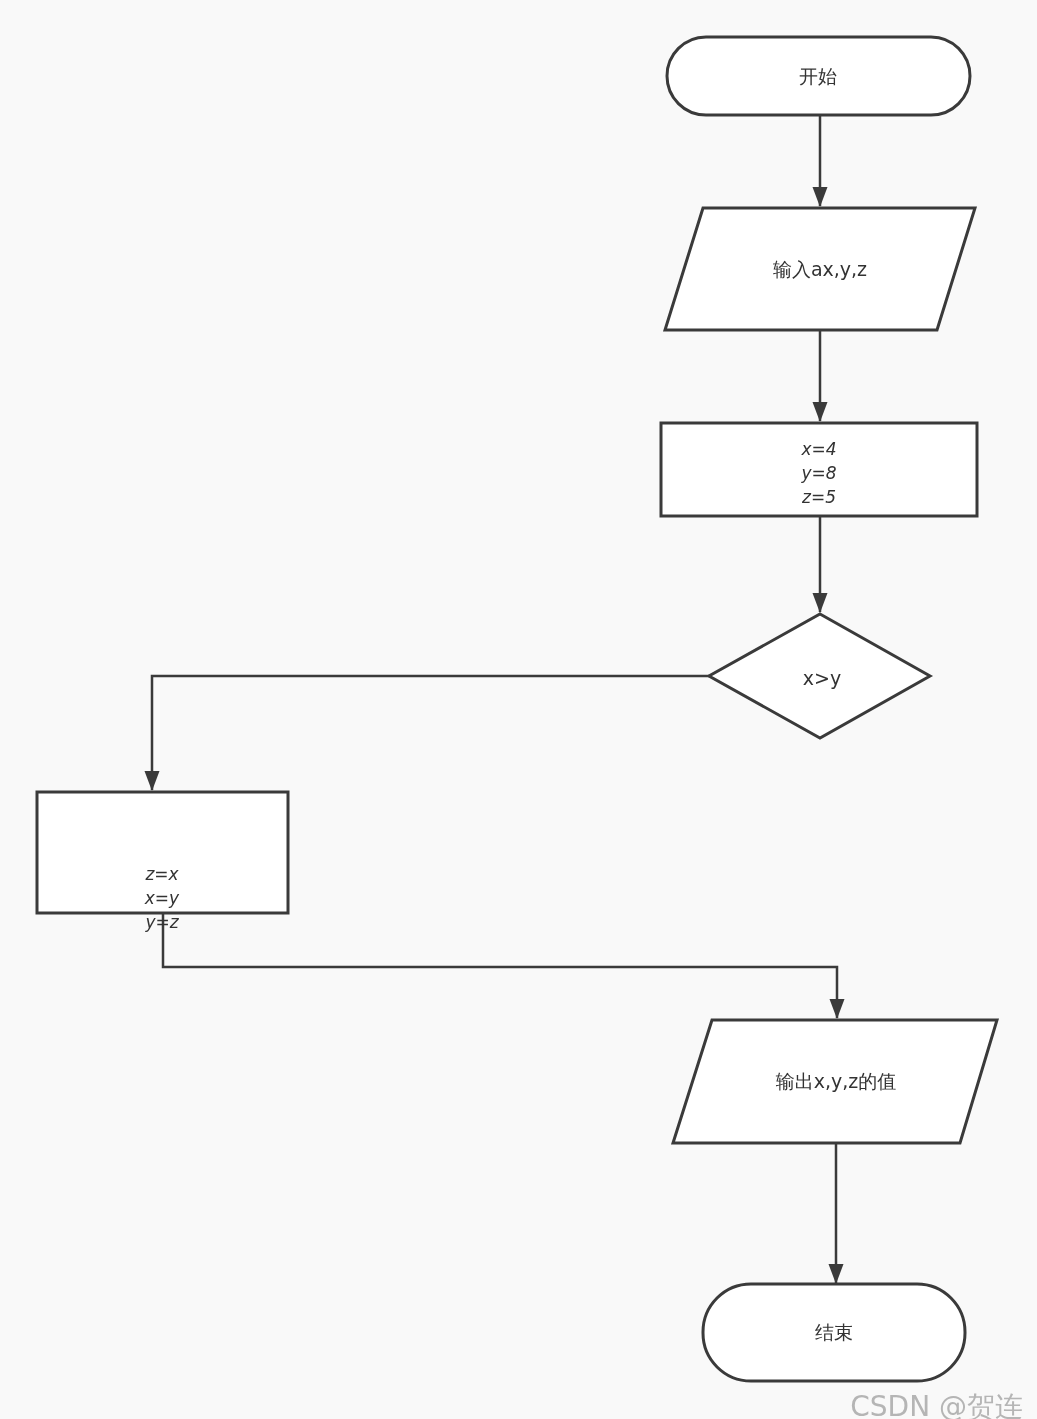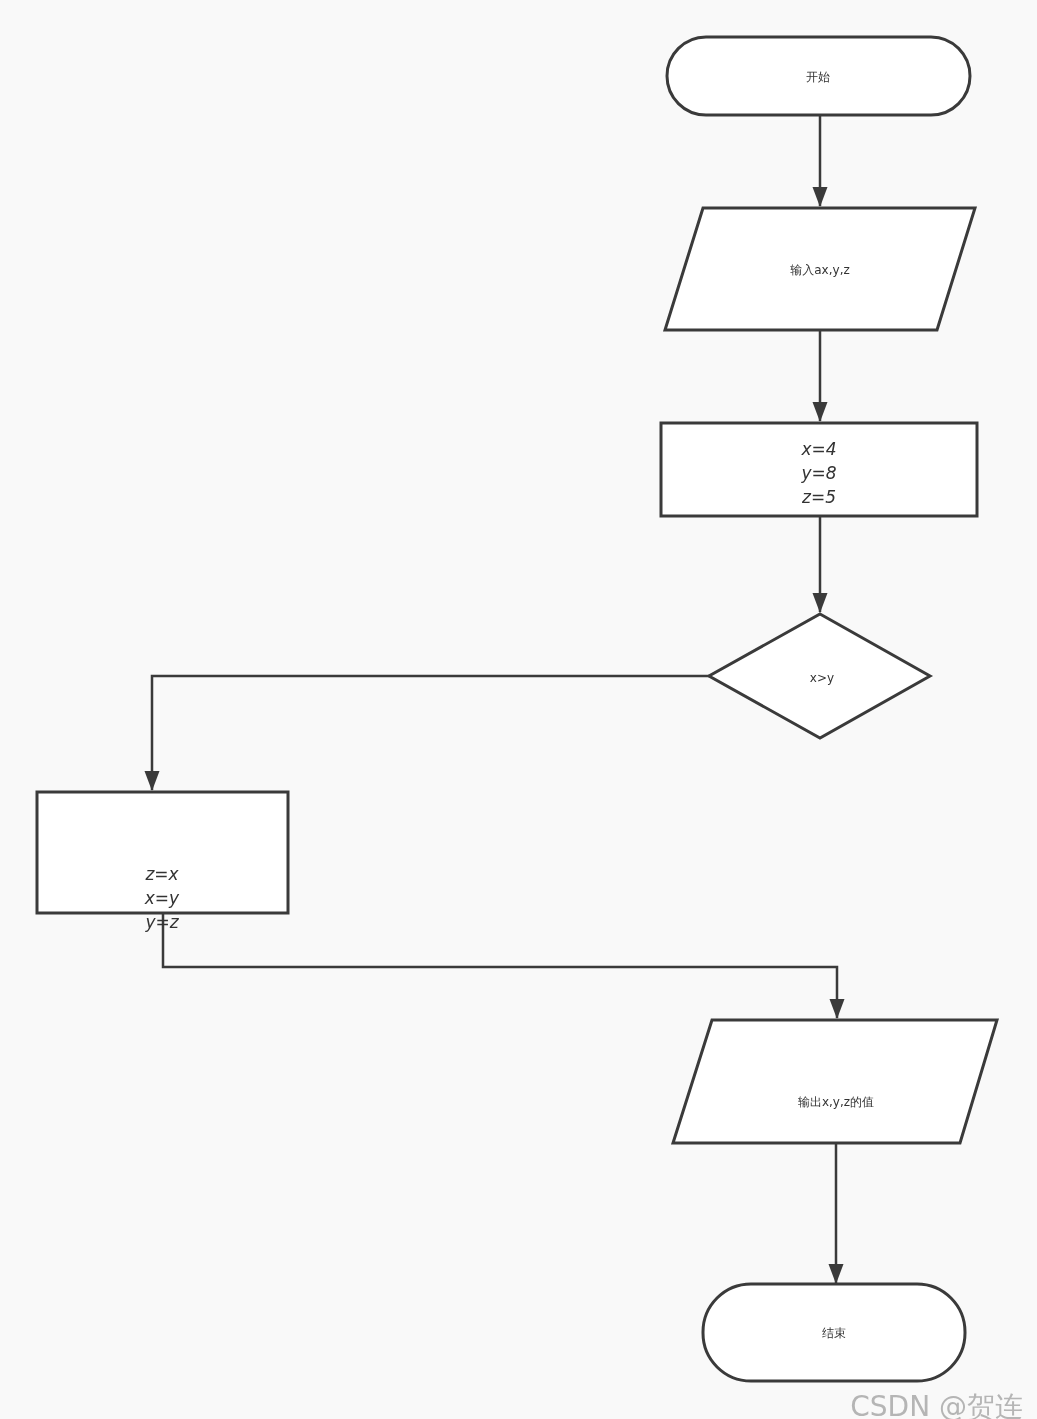--- a/index.html
+++ b/index.html
@@ -16,21 +16,21 @@
     overflow: hidden;
   }
   .canvas svg {
     position: absolute;
     left: 0;
     top: 0;
   }
   .lbl {
     position: absolute;
     transform: translate(-50%, -50%);
-    font-size: 12px;
+    font-size: 19px;
     color: #333333;
     white-space: nowrap;
     text-align: center;
   }
   .lines {
     position: absolute;
     transform: translate(-50%, -50%);
     font-size: 17px;
     color: #333333;
     line-height: 24px;
@@ -97,19 +97,19 @@
   </div>
 
   <div class="lbl" style="left:822px; top:678px;">x&gt;y</div>
 
   <div class="lines" style="left:162px; top:898px;">
     <div>z=x</div>
     <div>x=y</div>
     <div>y=z</div>
   </div>
 
-  <div class="lbl" style="left:836px; top:1082px;margin-top:20px;">输出x,y,z的值</div>
+  <div class="lbl" style="left:836px; top:1082px;">输出x,y,z的值</div>
 
   <div class="lbl" style="left:834px; top:1333px;">结束</div>
 
   <div class="watermark">CSDN @贺连</div>
 
 </div>
 
 </body></html>

